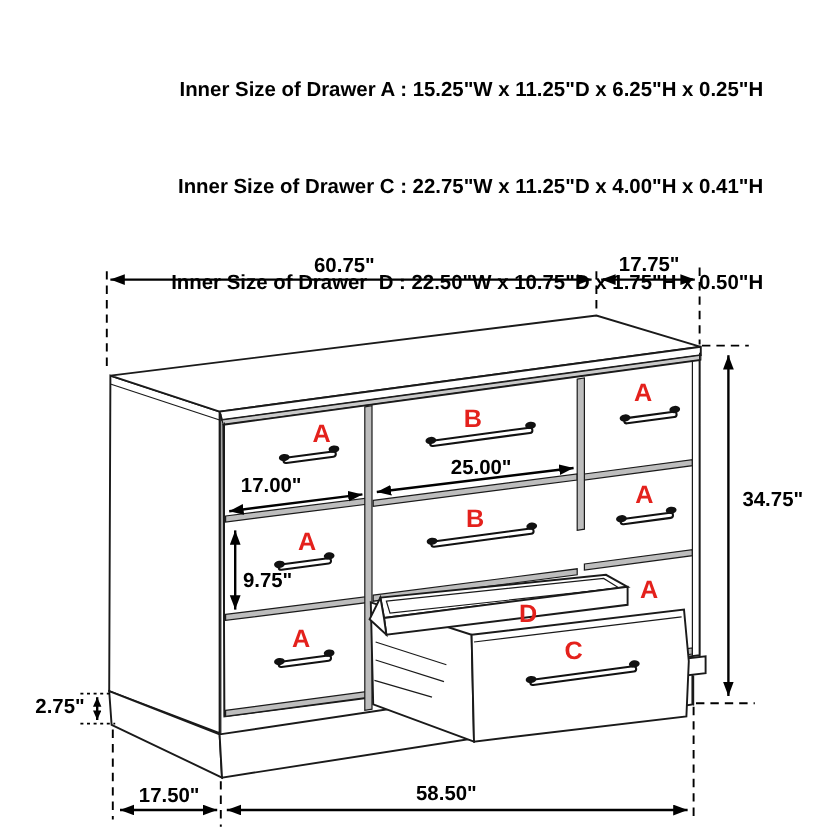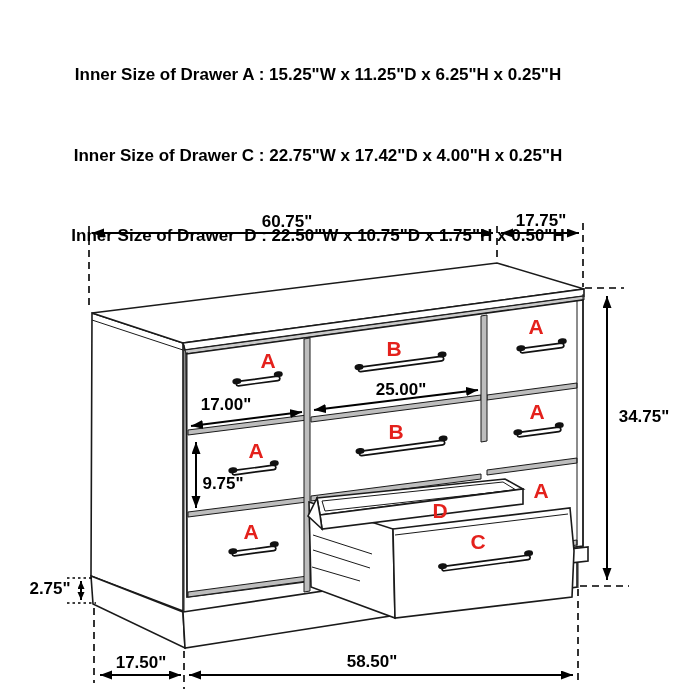--- a/index.html
+++ b/index.html
@@ -1,39 +1,39 @@
 <!DOCTYPE html>
 <html><head>
 <meta charset="utf-8">
 <style>
   html,body{margin:0;padding:0;background:#ffffff;}
   #canvas{position:relative;width:700px;height:700px;background:#ffffff;overflow:hidden;
           font-family:"Liberation Sans", sans-serif;}
-  #spec-header{position:absolute;top:9px;left:0;width:636px;text-align:center;
+  #spec-header{position:absolute;top:9px;left:0;width:636px;text-align:right;
                font-weight:bold;font-size:17px;line-height:26.7px;color:#000;white-space:pre;}
   #diagram-svg{position:absolute;top:0;left:0;}
   .thin{stroke:#1a1a1a;stroke-width:1;fill:none;}
   .face{fill:#ffffff;stroke:#1a1a1a;stroke-width:1.6;}
   .rail{fill:#bdbdbd;stroke:#1a1a1a;stroke-width:1;}
   .dim{stroke:#000;stroke-width:2;fill:none;}
   .dash{stroke:#000;stroke-width:1.6;fill:none;stroke-dasharray:7 5;}
   .dot{stroke:#000;stroke-width:1.6;fill:none;stroke-dasharray:2.5 3;}
   .dtext{font-weight:bold;font-size:17px;fill:#000;text-anchor:middle;}
   .dlabel{font-weight:bold;font-size:21px;text-anchor:middle;}
   .hbar{fill:#fff;stroke:#111;stroke-width:1.7;}
   .hcap{fill:#111;}
 </style>
 </head>
 <body>
 
 <div id="canvas">
 
   <div id="spec-header">
     <div>Inner Size of Drawer A : 15.25"W x 11.25"D x 6.25"H x 0.25"H</div>
-    <div>Inner Size of Drawer C : 22.75"W x 17.42"D x 4.00"H x 0.25"H</div>
+    <div>Inner Size of Drawer C : 22.75"W x 11.25"D x 4.00"H x 0.41"H</div>
     <div>Inner Size of Drawer  D : 22.50"W x 10.75"D x 1.75"H x 0.50"H</div>
   </div>
 
   <svg id="diagram-svg" width="700" height="700" viewBox="0 0 700 700">
     <defs>
       <marker id="ah" markerUnits="userSpaceOnUse" markerWidth="13" markerHeight="10" refX="12" refY="4.5" orient="auto-start-reverse">
         <path d="M0,0 L12,4.5 L0,9 z" fill="#000"></path>
       </marker>
       <marker id="ahsm" markerUnits="userSpaceOnUse" markerWidth="9" markerHeight="8" refX="8" refY="3.5" orient="auto-start-reverse">
         <path d="M0,0 L8,3.5 L0,7 z" fill="#000"></path>

